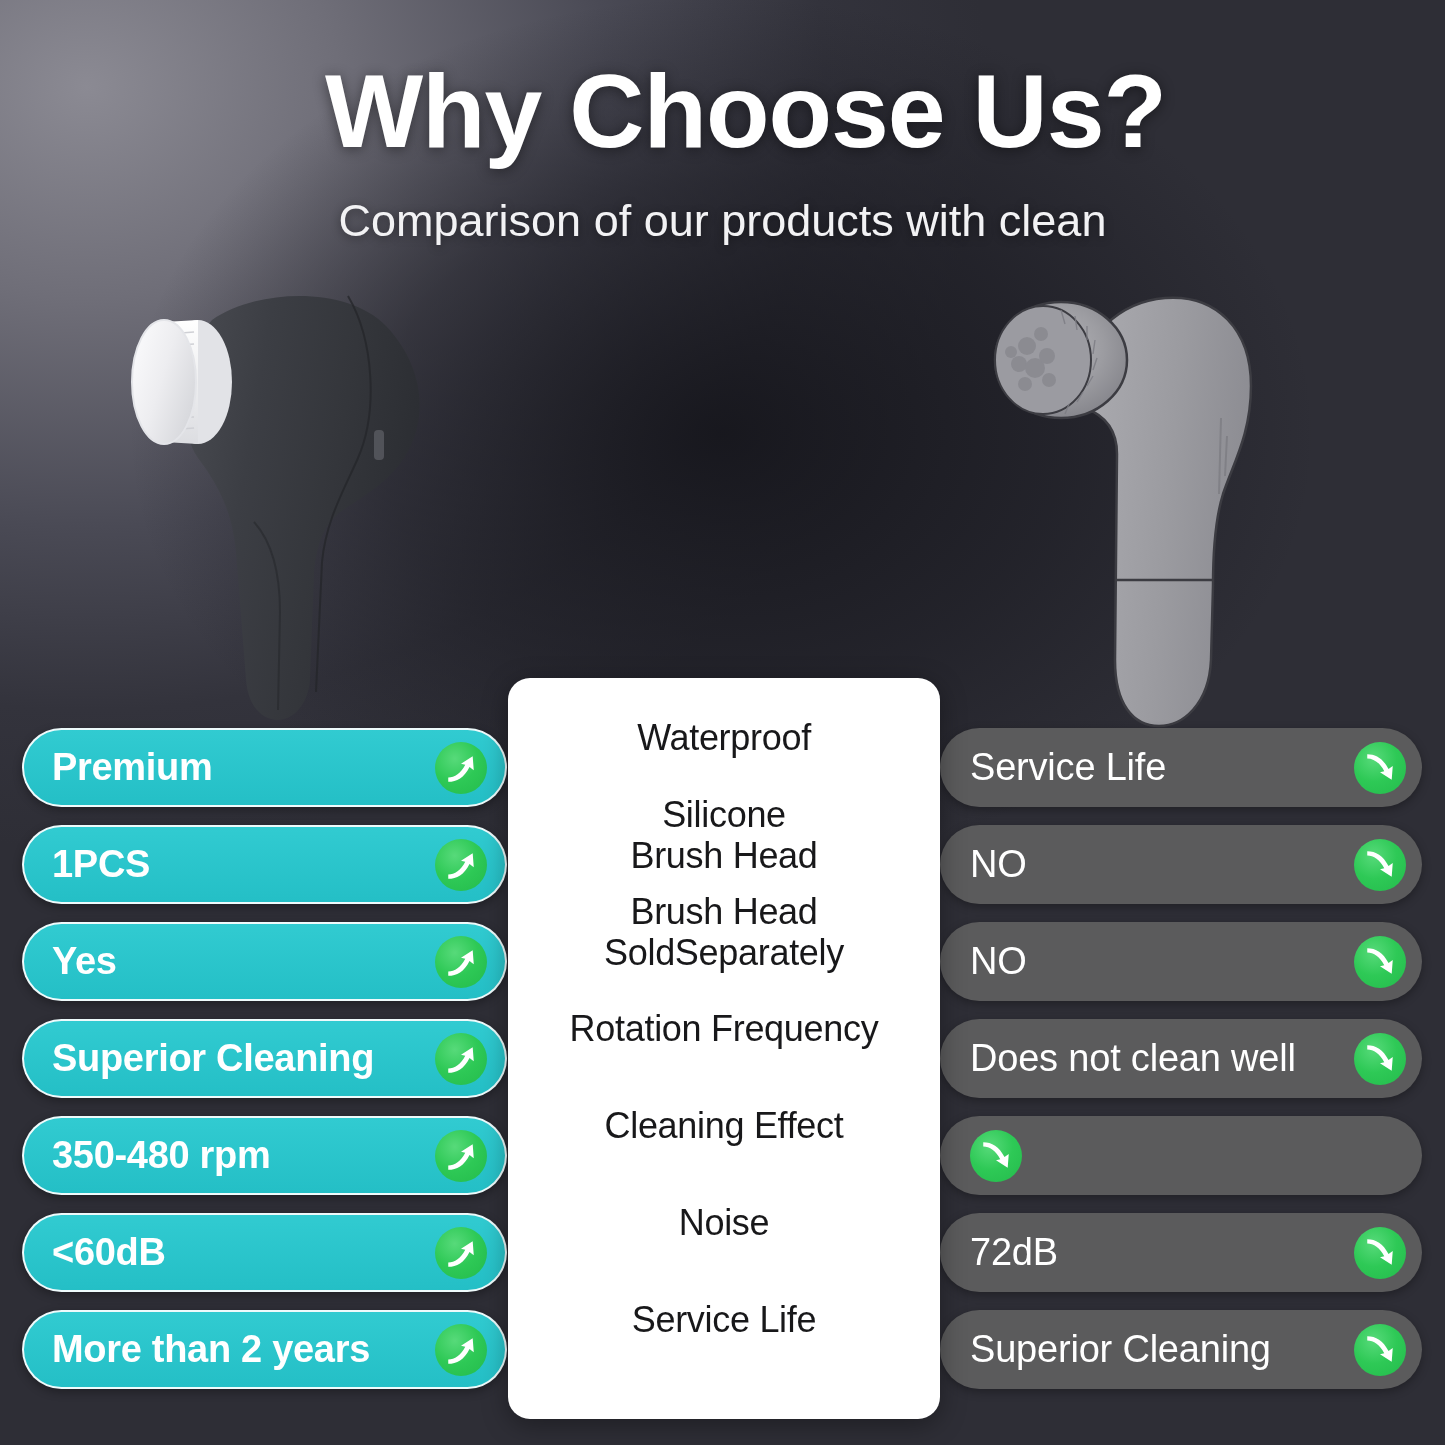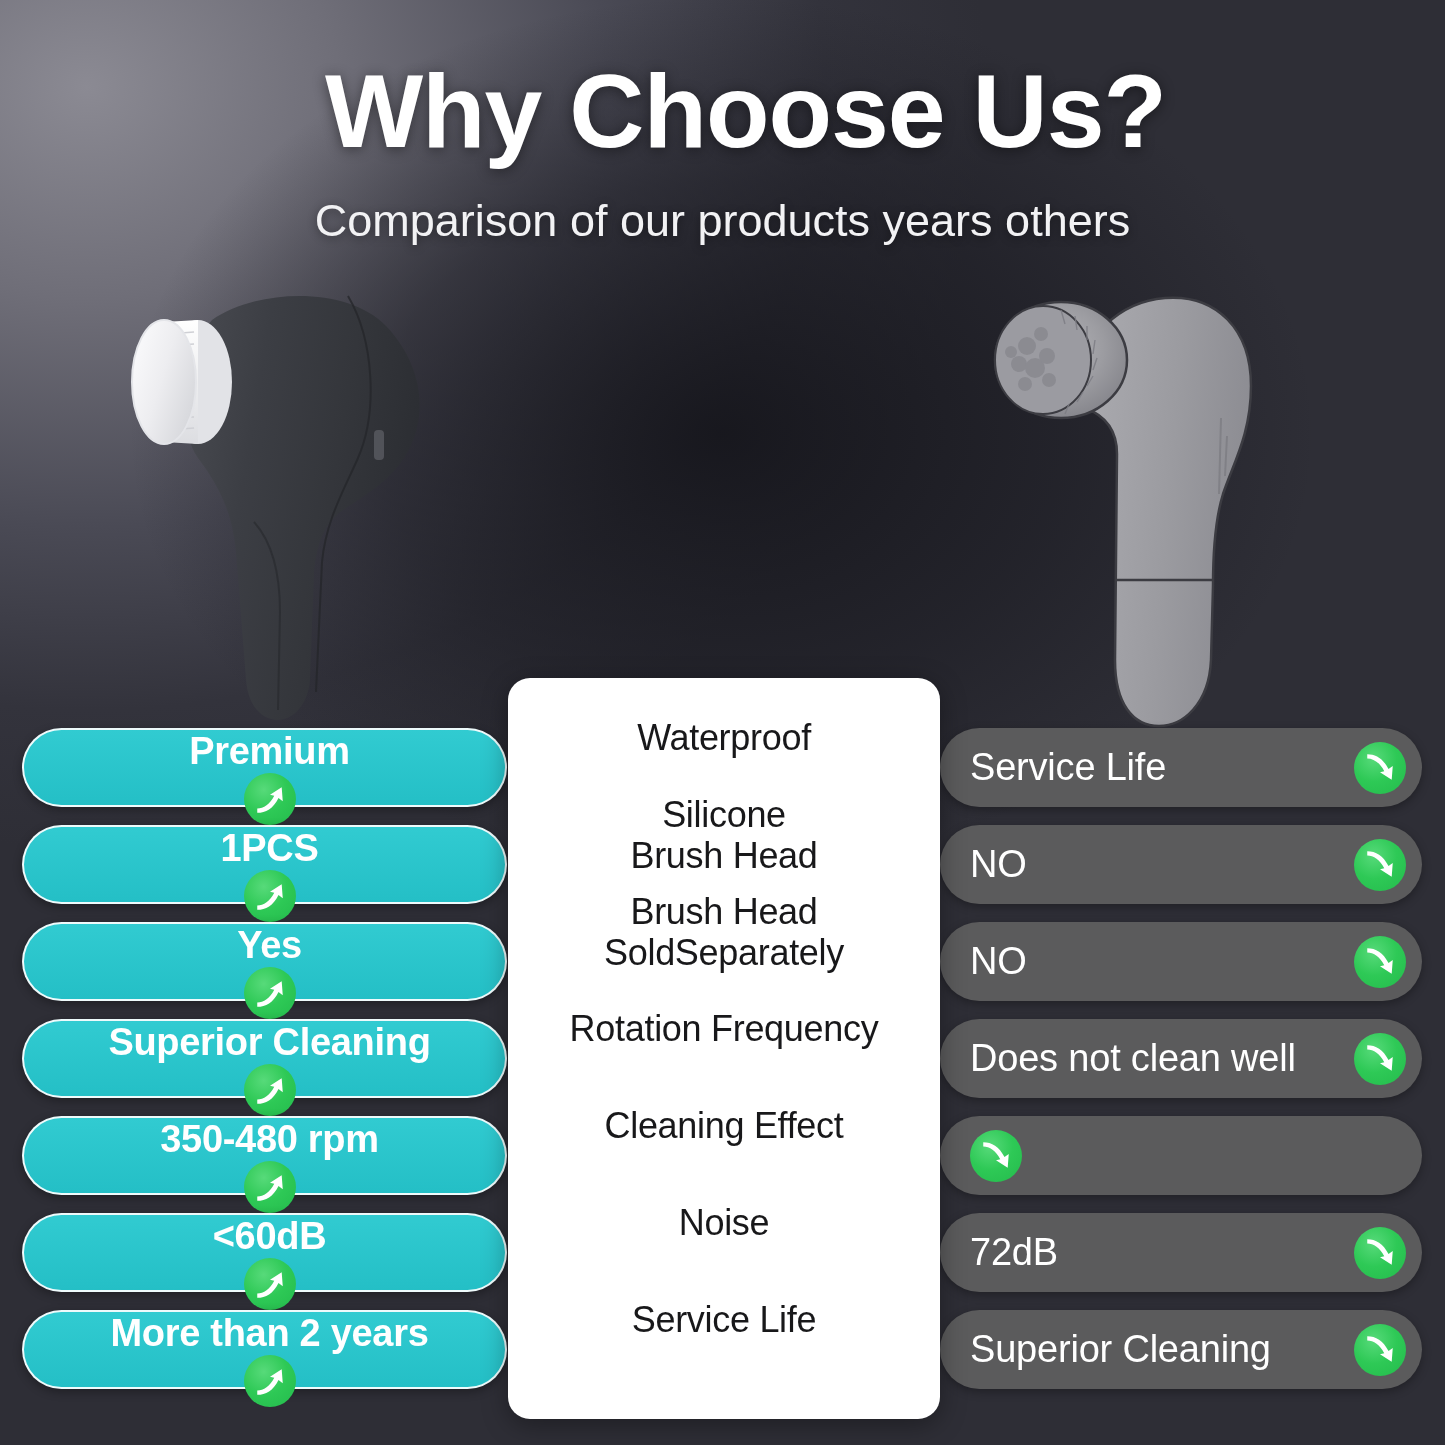--- a/index.html
+++ b/index.html
@@ -40,21 +40,20 @@
     display:flex;align-items:center;box-sizing:border-box;
   }
   
   .pill-left{
     left:22px;width:485px;
     background:linear-gradient(180deg,#31cbd1 0%,#24bfc6 100%);
     border:2px solid rgba(255,255,255,.92);
     box-shadow:0 3px 10px rgba(0,0,0,.32);
     padding-left:28px;padding-right:18px;
     justify-content:flex-start;
-    flex-direction:column;
   }
   .pill-left .txt{
     color:#ffffff;font-size:38px;font-weight:700;letter-spacing:-.3px;
     white-space:nowrap;flex:1 1 auto;
   }
   
   .pill-right{
     left:940px;width:482px;
     background:#5b5b5c;
     box-shadow:0 3px 10px rgba(0,0,0,.30);
@@ -91,21 +90,21 @@
     letter-spacing:-.3px;
   }
   .feature .ftxt .l2{display:block;}
 </style>
 </head>
 <body>
 
 <div id="stage">
 
   <div class="headline">Why Choose Us?</div>
-  <div class="subhead">Comparison of our products years others</div>
+  <div class="subhead">Comparison of our products with clean</div>
 
   <div class="product" id="product-ours">
     <svg viewBox="0 0 360 470" xmlns="http://www.w3.org/2000/svg">
       <defs>
         <linearGradient id="bodyG" x1="0" y1="0" x2="1" y2="0.3">
           <stop offset="0%" stop-color="#4a4c52"></stop>
           <stop offset="35%" stop-color="#3c3e44"></stop>
           <stop offset="70%" stop-color="#34363b"></stop>
           <stop offset="100%" stop-color="#2c2e33"></stop>
         </linearGradient>

